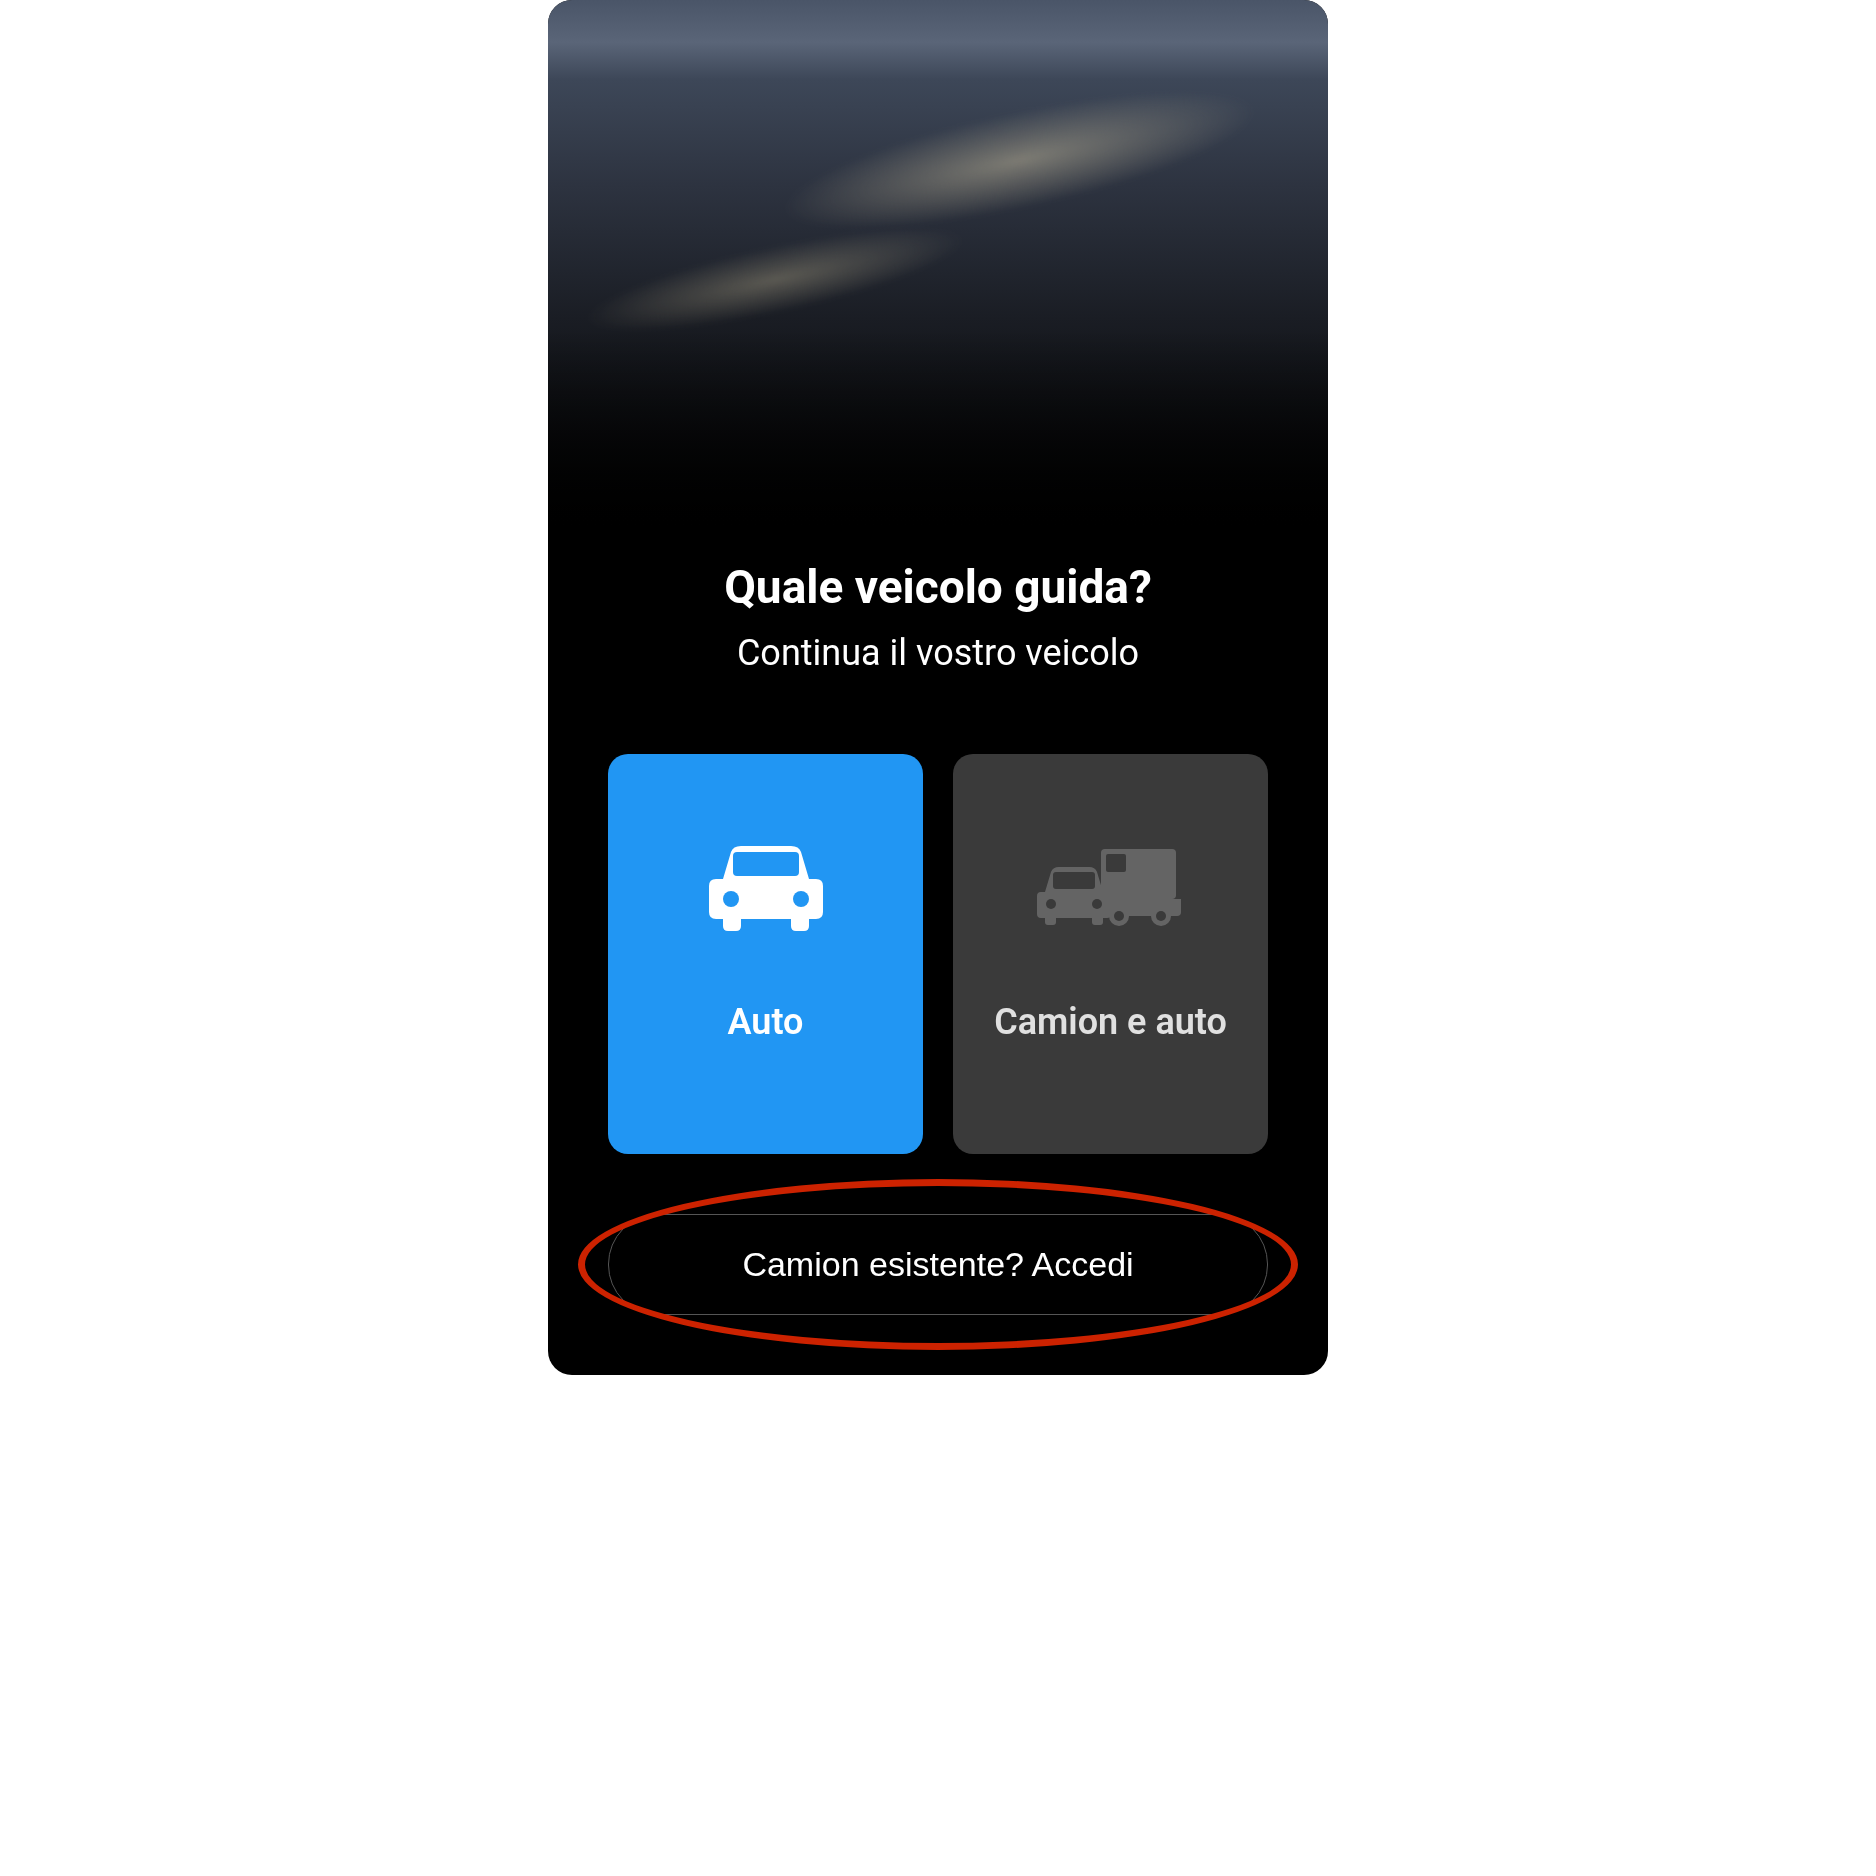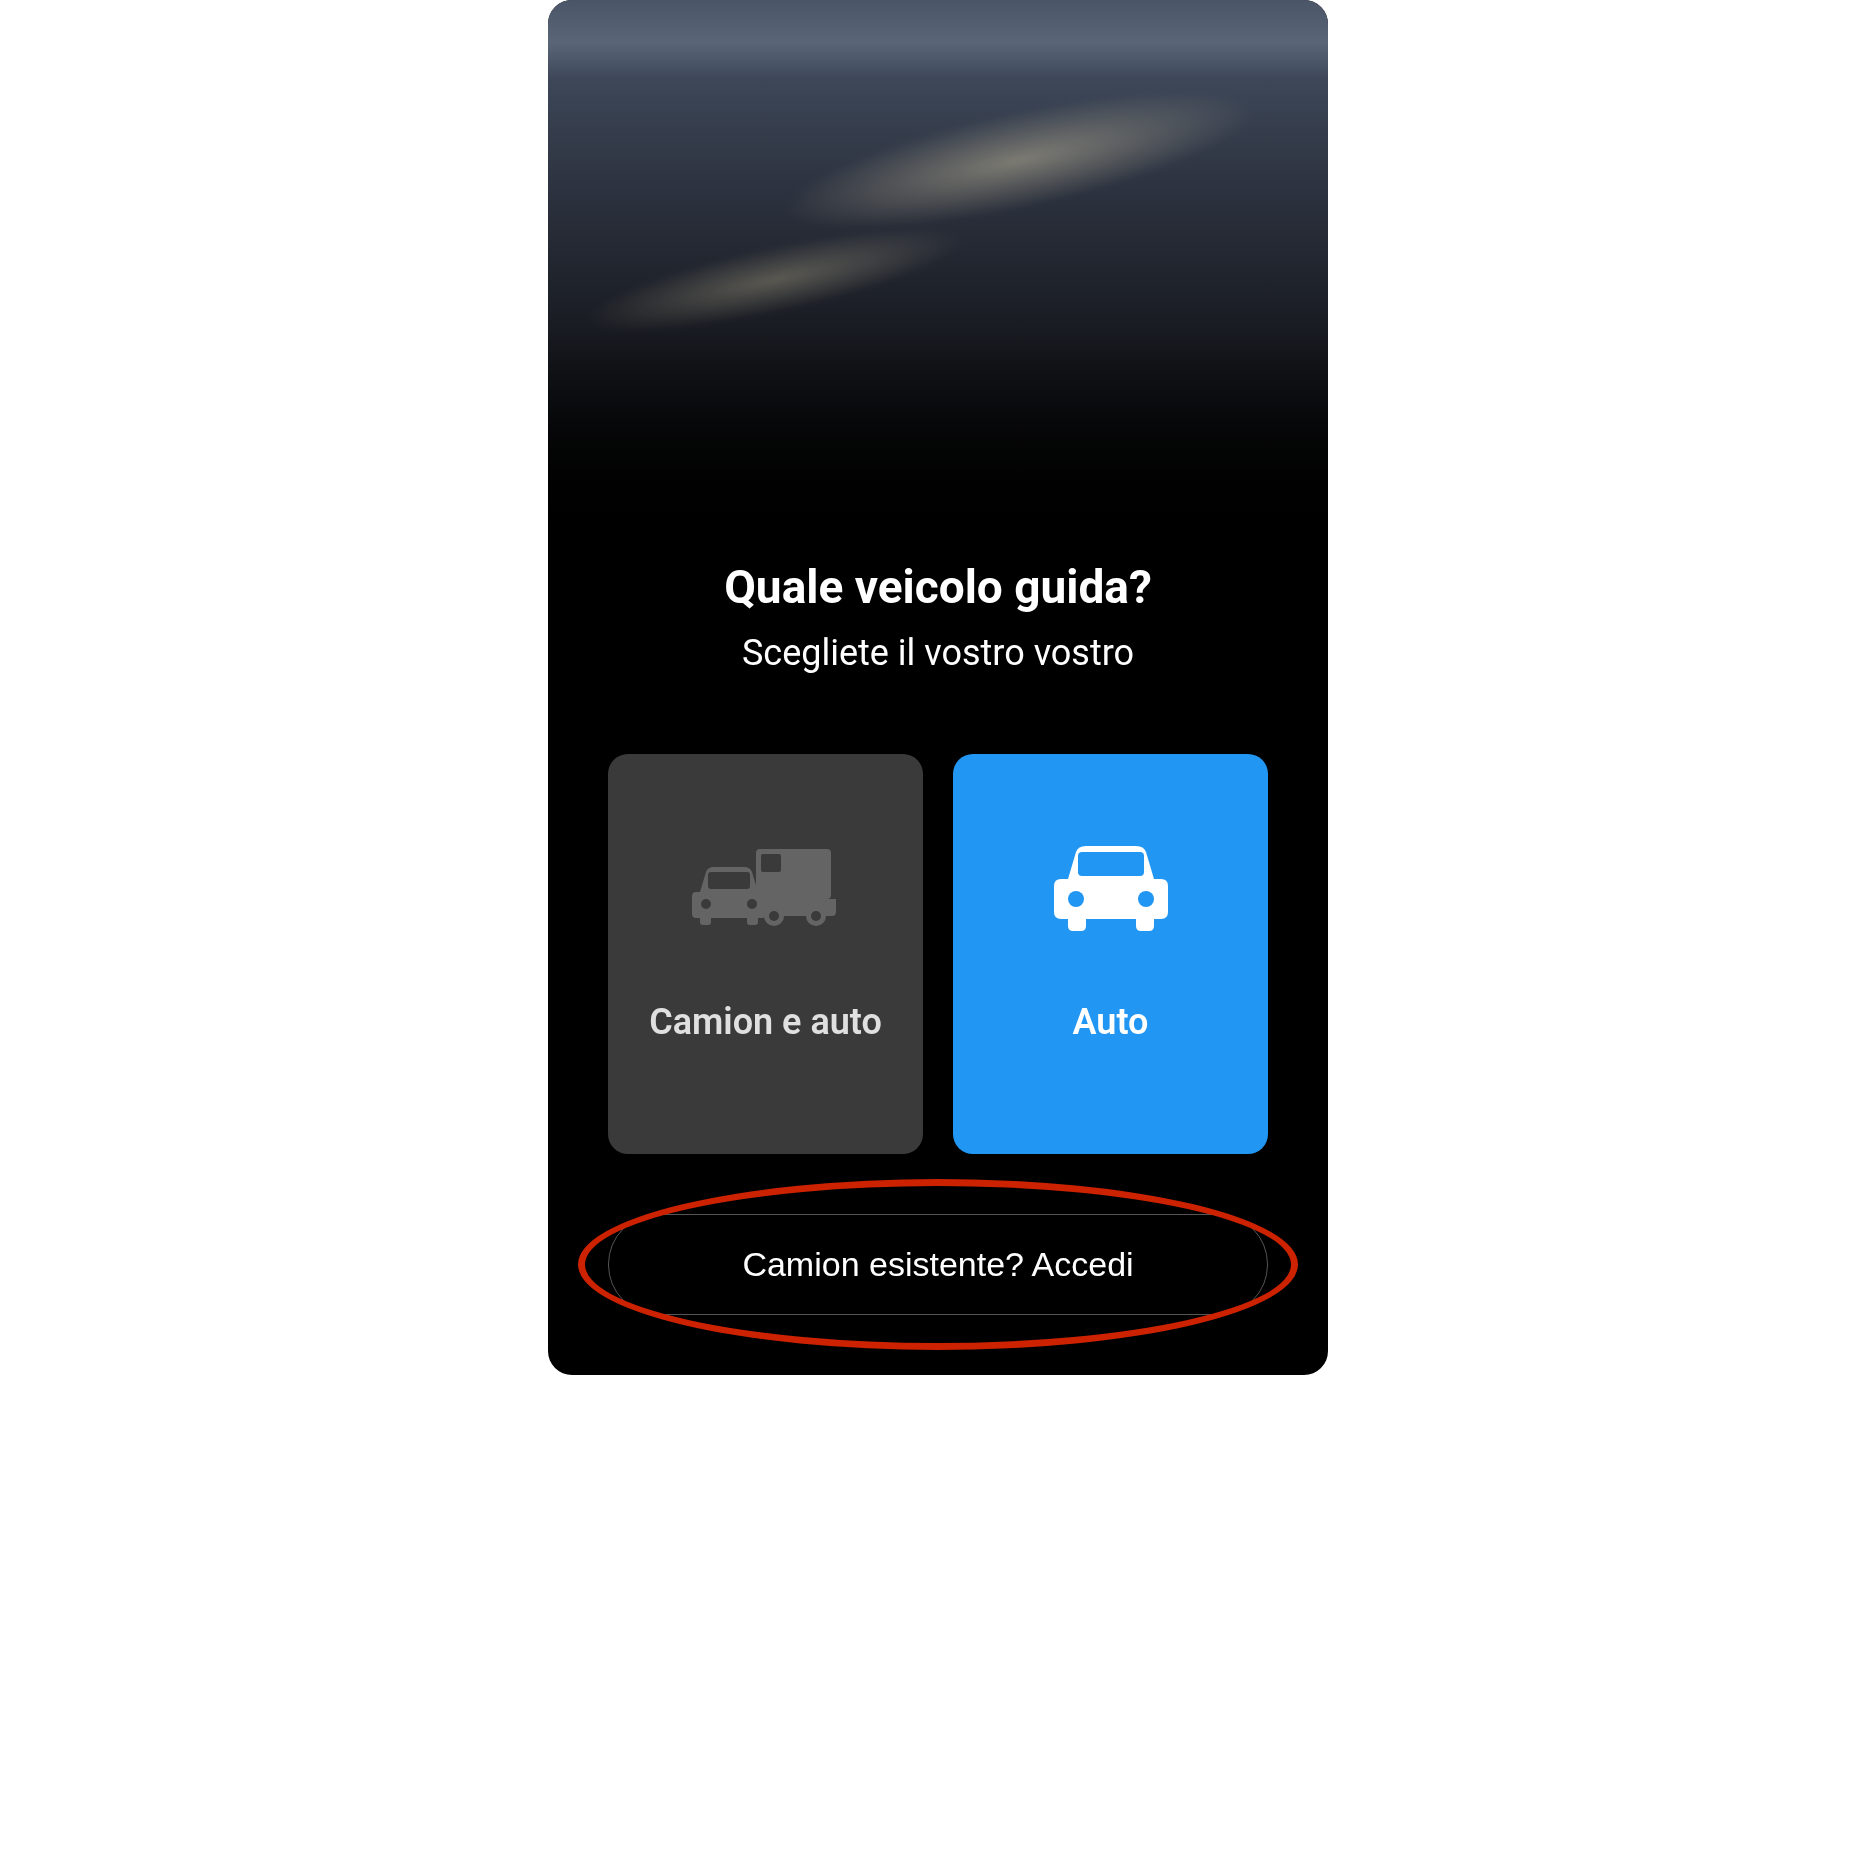--- a/index.html
+++ b/index.html
@@ -159,55 +159,55 @@
     }
   </style>
 </head>
 <body>
 
 <div class="phone-container">
   <div class="hero-image"></div>
 
   <div class="content">
     <h1 class="title">Quale veicolo guida?</h1>
-    <p class="subtitle">Scegliete il vostro vostro</p>
+    <p class="subtitle">Continua il vostro veicolo</p>
     
     <div class="options">
+      <div class="option-card selected">
+        <div class="option-icon">
+          <svg width="130" height="100" viewBox="0 0 130 100" fill="none">
+            <path d="M 22 45 L 30 18 Q 32 12 40 12 L 90 12 Q 98 12 100 18 L 108 45 L 115 45 Q 122 45 122 52 L 122 78 Q 122 85 115 85 L 108 85 L 108 92 Q 108 97 103 97 L 95 97 Q 90 97 90 92 L 90 85 L 40 85 L 40 92 Q 40 97 35 97 L 27 97 Q 22 97 22 92 L 22 85 L 15 85 Q 8 85 8 78 L 8 52 Q 8 45 15 45 Z" fill="#ffffff"></path>
+            <rect x="32" y="18" width="66" height="24" rx="4" fill="#2196f3"></rect>
+            <circle cx="30" cy="65" r="8" fill="#2196f3"></circle>
+            <circle cx="100" cy="65" r="8" fill="#2196f3"></circle>
+          </svg>
+        </div>
+        <div class="option-label">Auto</div>
+      </div>
+
       <div class="option-card unselected">
         <div class="option-icon">
           <svg width="160" height="100" viewBox="0 0 160 100" fill="none">
             <g opacity="0.55">
               <rect x="70" y="15" width="75" height="50" rx="4" fill="#888"></rect>
               <rect x="75" y="20" width="20" height="18" rx="2" fill="#3a3a3a"></rect>
               <path d="M 70 65 L 150 65 L 150 78 Q 150 82 146 82 L 74 82 Q 70 82 70 78 Z" fill="#888"></path>
               <circle cx="88" cy="82" r="10" fill="#888"></circle>
               <circle cx="88" cy="82" r="5" fill="#3a3a3a"></circle>
               <circle cx="130" cy="82" r="10" fill="#888"></circle>
               <circle cx="130" cy="82" r="5" fill="#3a3a3a"></circle>
               <path d="M 14 58 L 20 38 Q 22 33 28 33 L 58 33 Q 64 33 66 38 L 72 58 L 76 58 Q 80 58 80 62 L 80 80 Q 80 84 76 84 L 72 84 L 72 88 Q 72 91 69 91 L 64 91 Q 61 91 61 88 L 61 84 L 25 84 L 25 88 Q 25 91 22 91 L 17 91 Q 14 91 14 88 L 14 84 L 10 84 Q 6 84 6 80 L 6 62 Q 6 58 10 58 Z" fill="#888"></path>
               <rect x="22" y="38" width="42" height="17" rx="3" fill="#3a3a3a"></rect>
               <circle cx="20" cy="70" r="5" fill="#3a3a3a"></circle>
               <circle cx="66" cy="70" r="5" fill="#3a3a3a"></circle>
             </g>
           </svg>
         </div>
         <div class="option-label">Camion e auto</div>
       </div>
-
-      <div class="option-card selected">
-        <div class="option-icon">
-          <svg width="130" height="100" viewBox="0 0 130 100" fill="none">
-            <path d="M 22 45 L 30 18 Q 32 12 40 12 L 90 12 Q 98 12 100 18 L 108 45 L 115 45 Q 122 45 122 52 L 122 78 Q 122 85 115 85 L 108 85 L 108 92 Q 108 97 103 97 L 95 97 Q 90 97 90 92 L 90 85 L 40 85 L 40 92 Q 40 97 35 97 L 27 97 Q 22 97 22 92 L 22 85 L 15 85 Q 8 85 8 78 L 8 52 Q 8 45 15 45 Z" fill="#ffffff"></path>
-            <rect x="32" y="18" width="66" height="24" rx="4" fill="#2196f3"></rect>
-            <circle cx="30" cy="65" r="8" fill="#2196f3"></circle>
-            <circle cx="100" cy="65" r="8" fill="#2196f3"></circle>
-          </svg>
-        </div>
-        <div class="option-label">Auto</div>
-      </div>
     </div>
     
     
     <div class="signin-wrapper">
       <button class="signin-button">Camion esistente? Accedi</button>
       <div class="annotation-ellipse"></div>
     </div>
   </div>
 </div>
 

